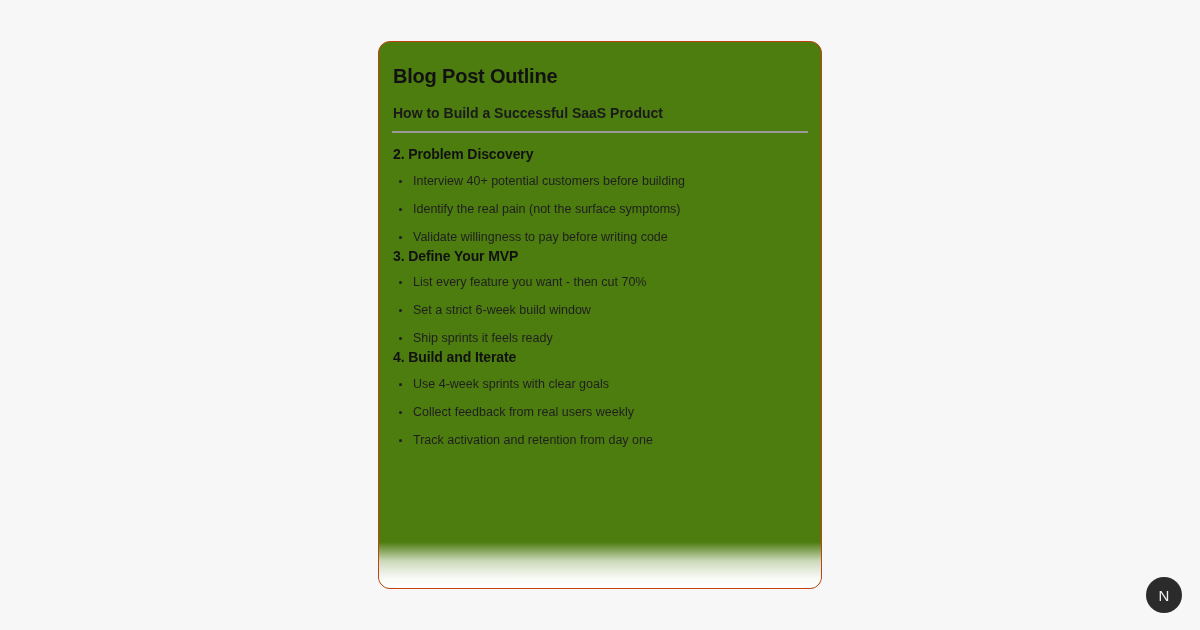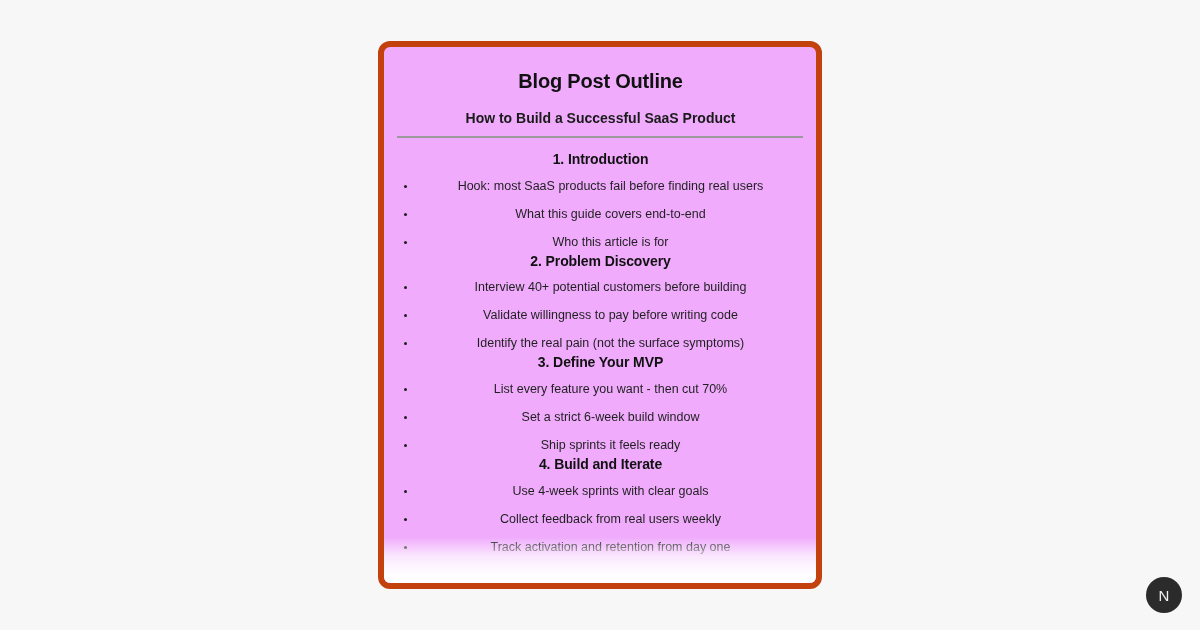--- a/index.html
+++ b/index.html
@@ -16,26 +16,25 @@
     position: relative;
   }
 
   
   #outline-card {
     position: absolute;
     left: 378px;
     top: 41px;
     width: 444px;
     height: 548px;
-    background: #f0abfc;
-    border: 6px solid #c2410c;
+    background: #4d7c0f;
+    border: 1px solid #c2410c;
     border-radius: 12px;
     box-sizing: border-box;
     overflow: hidden;
-    text-align: center;
   }
 
   .card-inner {
     padding: 22px 13px 0 13px;
     box-sizing: border-box;
   }
 
   
   .card-title {
     font-size: 20px;
@@ -140,33 +139,25 @@
   <div class="card-inner">
 
     <div class="card-title">Blog Post Outline</div>
 
     <div class="card-subtitle">How to Build a Successful SaaS Product</div>
 
     <div class="divider"></div>
 
     <div id="sections-container">
         <div class="section">
-          <div class="section-heading">1. Introduction</div>
-          <ul class="bullets">
-            <li>Hook: most SaaS products fail before finding real users</li>
-            <li>What this guide covers end-to-end</li>
-            <li>Who this article is for</li>
-          </ul>
-        </div>
-        <div class="section">
           <div class="section-heading">2. Problem Discovery</div>
           <ul class="bullets">
             <li>Interview 40+ potential customers before building</li>
+            <li>Identify the real pain (not the surface symptoms)</li>
             <li>Validate willingness to pay before writing code</li>
-            <li>Identify the real pain (not the surface symptoms)</li>
           </ul>
         </div>
         <div class="section">
           <div class="section-heading">3. Define Your MVP</div>
           <ul class="bullets">
             <li>List every feature you want - then cut 70%</li>
             <li>Set a strict 6-week build window</li>
             <li>Ship sprints it feels ready</li>
           </ul>
         </div>

